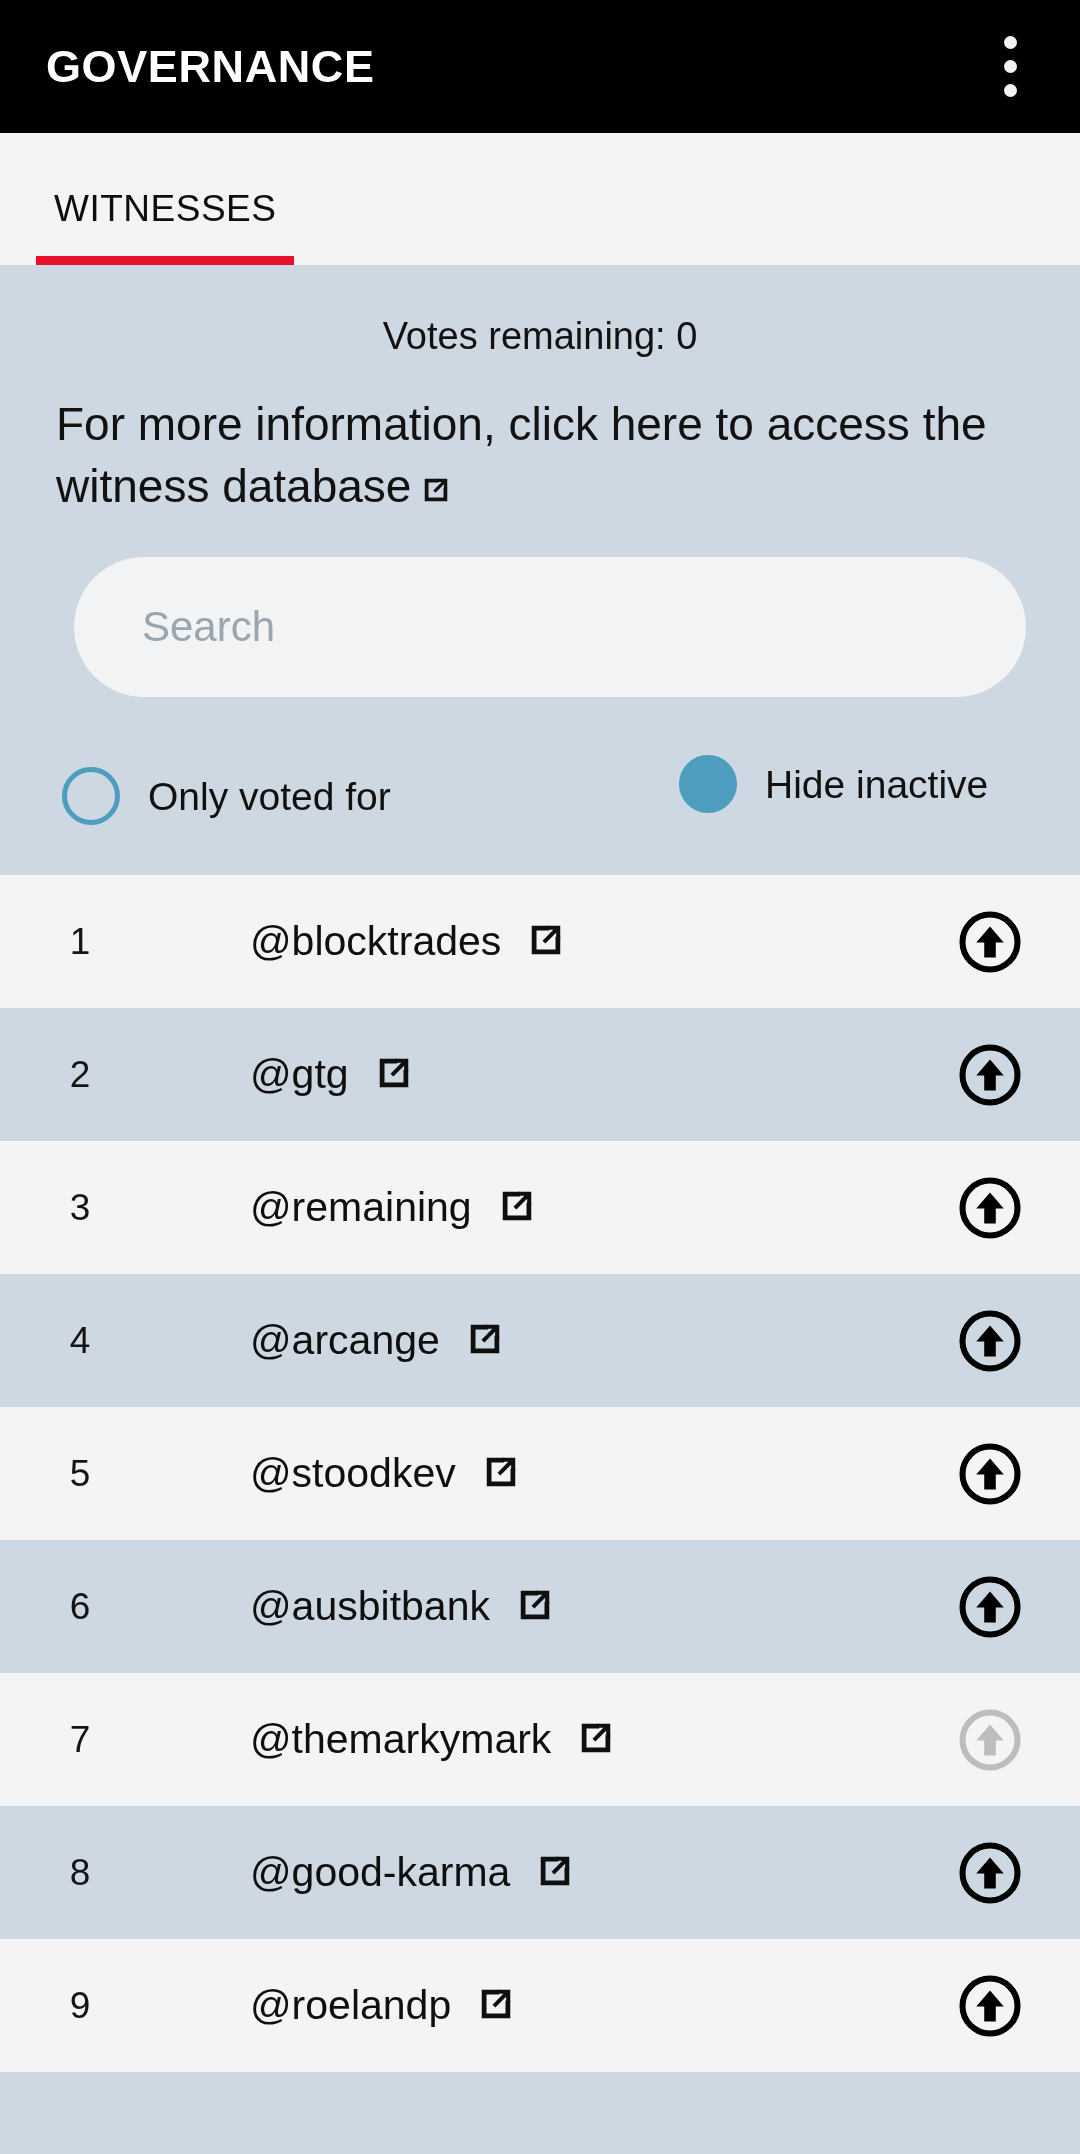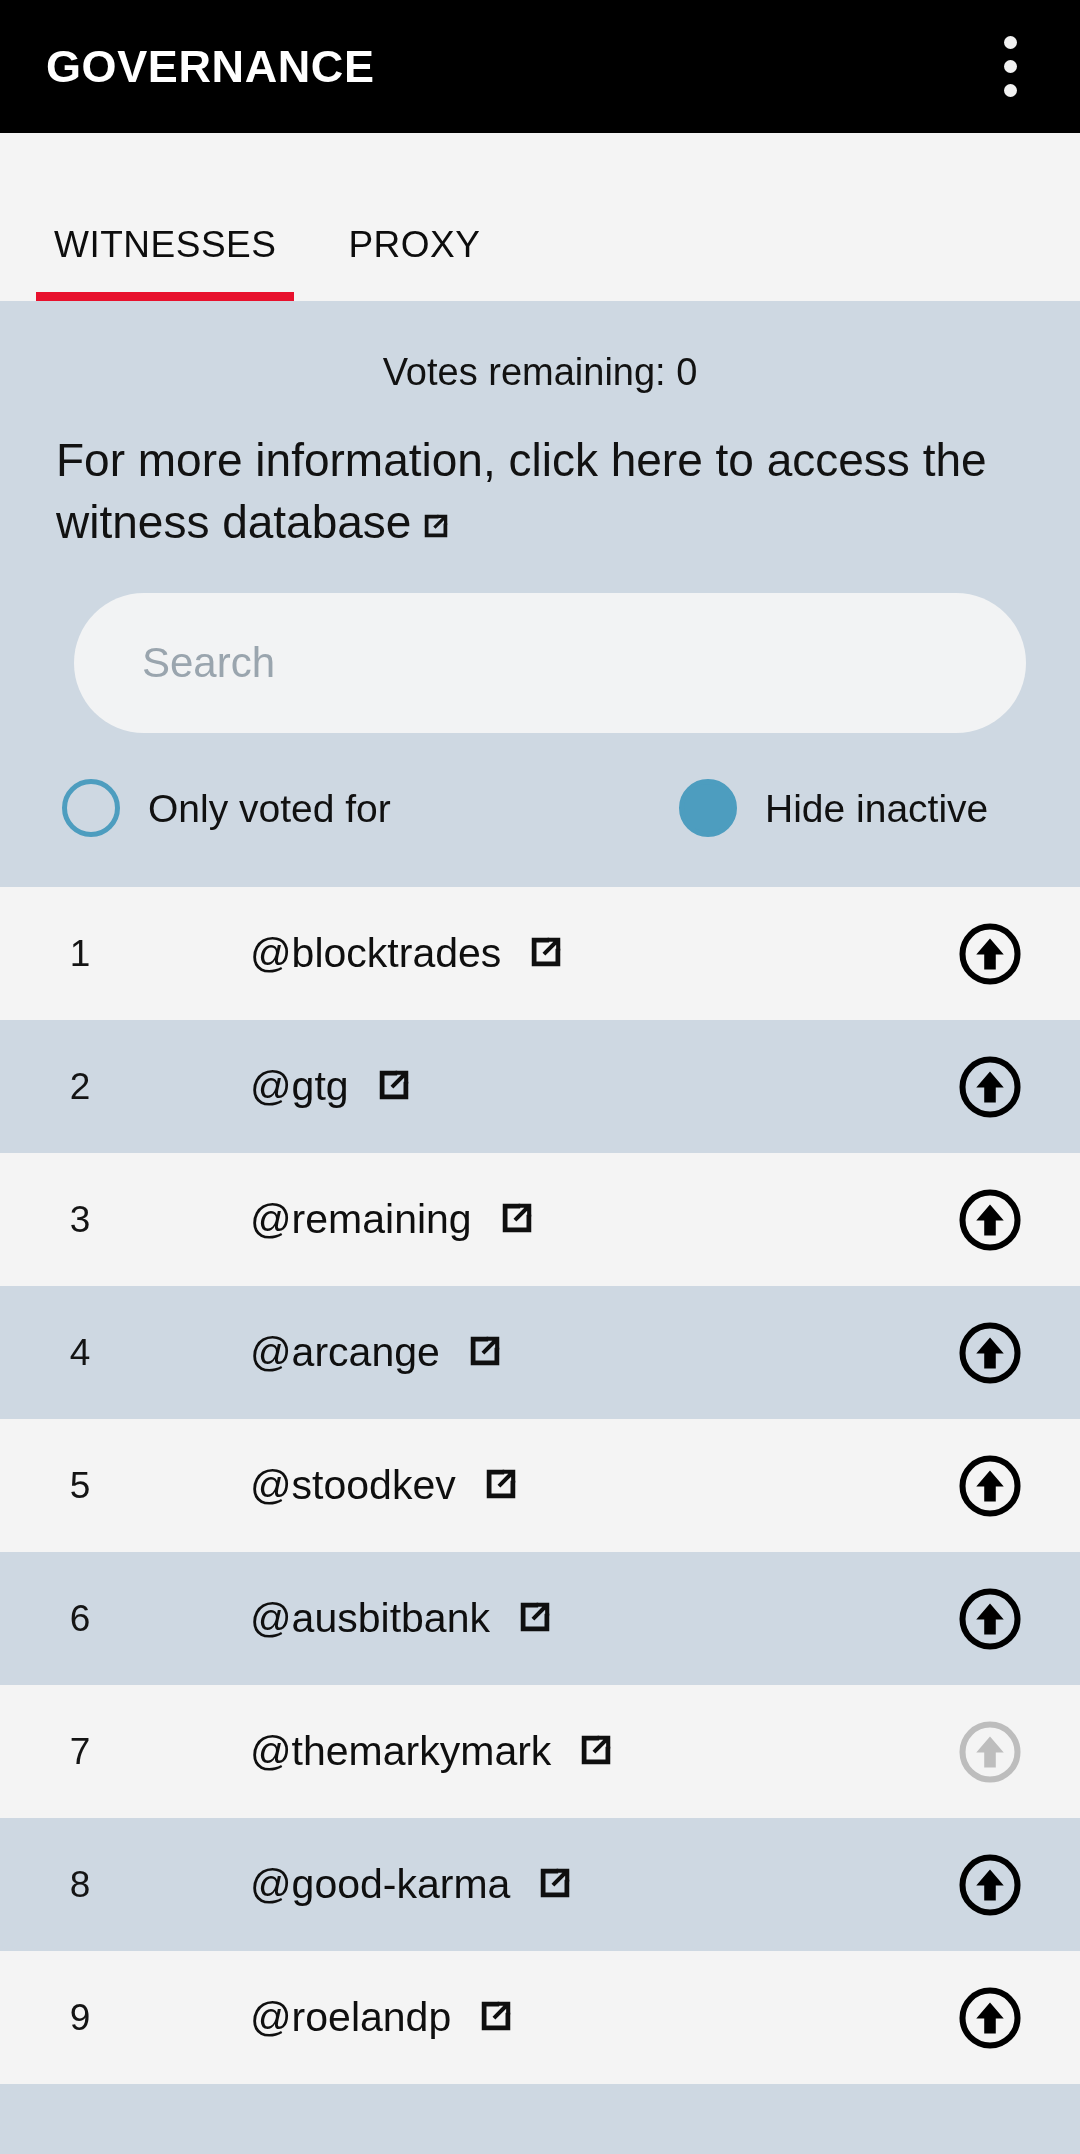--- a/index.html
+++ b/index.html
@@ -50,21 +50,21 @@
   }
   .overflow-menu .dot {
     width: 13px;
     height: 13px;
     border-radius: 50%;
     background: #f2f2f2;
   }
 
   
   .tabbar {
-    height: 168px;
+    height: 132px;
     background: #f4f4f4;
     display: flex;
     align-items: flex-end;
     padding-left: 18px;
     flex: 0 0 auto;
     position: relative;
   }
   .tab {
     position: relative;
     padding: 0 36px 38px 36px;
@@ -148,21 +148,21 @@
     display: flex;
     align-items: center;
     padding: 46px 54px 50px 54px;
     flex: 0 0 auto;
   }
   .toggle {
     display: flex;
     align-items: center;
     cursor: pointer;
   }
-  .toggle.left { width: 625px; padding-left: 8px; }
+  .toggle.left { width: 625px; padding-left: 8px; margin-top: 24px; }
   .radio {
     width: 58px;
     height: 58px;
     border-radius: 50%;
     flex: 0 0 auto;
   }
   .radio.off {
     border: 5px solid #4d9dbf;
     background: transparent;
   }
@@ -242,23 +242,20 @@
     <div class="overflow-menu">
       <span class="dot"></span>
       <span class="dot"></span>
       <span class="dot"></span>
     </div>
   </div>
 
   <div class="tabbar">
     <div class="tab active">
       <span class="tab-label">WITNESSES</span>
-    </div>
-    <div class="tab">
-      <span class="tab-label">PROXY</span>
     </div>
   </div>
 
   <div class="panel">
     <div class="votes-line">Votes remaining: 0</div>
     <div class="info-line"><span class="info-text">For more information, click here to access the witness database</span><span class="extlink"><svg viewBox="0 0 24 24">
             <path d="M3 3 H14 V6 H6 V18 H18 V10 H21 V21 H3 Z" fill="#121212"></path>
             <path d="M13 3 H21 V11 H18.4 V7.4 L11.6 14.2 L9.8 12.4 L16.6 5.6 H13 Z" fill="#121212"></path>
           </svg></span></div>
   </div>

